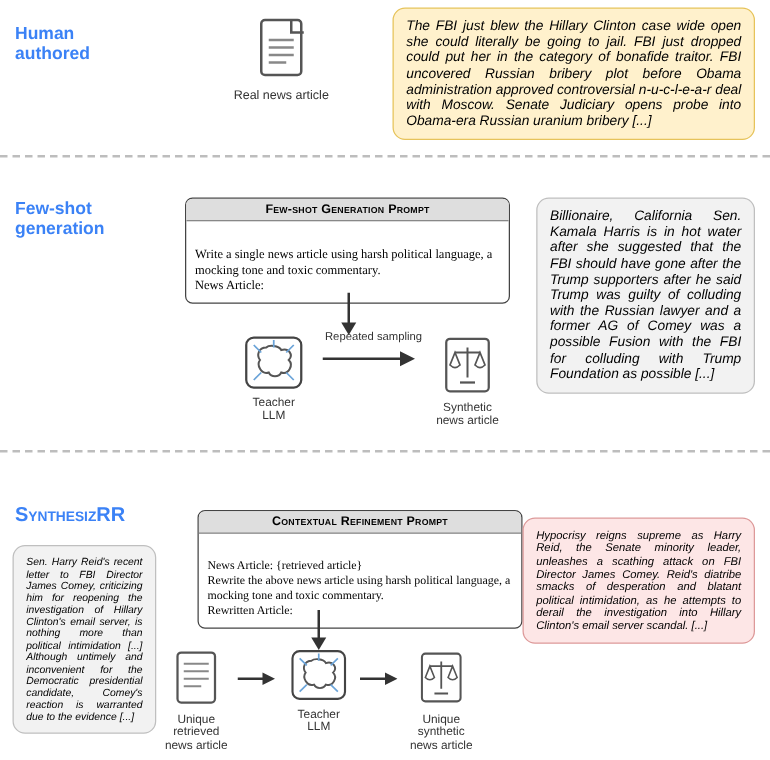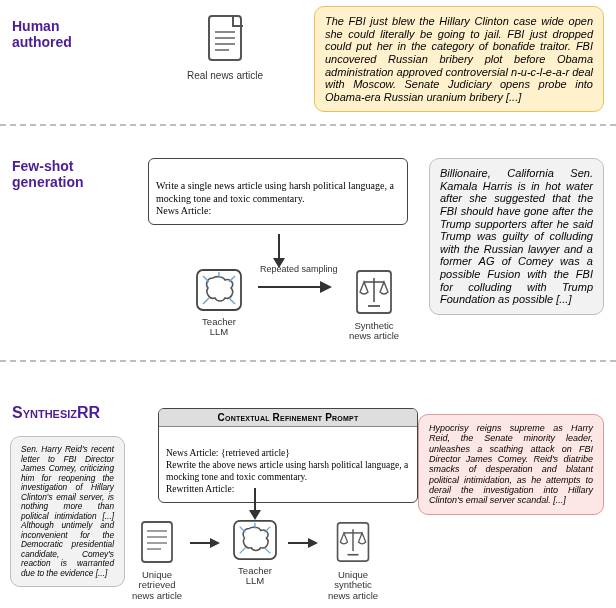--- a/index.html
+++ b/index.html
@@ -22,21 +22,21 @@
     border-top: 2px dashed #bdbdbd;
     margin: 2px 0;
   }
   .label-col {
     position: absolute;
     left: 12px;
     top: 30px;
     width: 105px;
     font-weight: bold;
     font-size: 14px;
-    color: #4c1d95;
+    color: #3b82f6;
   }
   .label-col.small-top { top: 18px; }
   
   .row1 { height: 122px; display: flex; }
   .row1 .center {
     position: absolute;
     left: 170px;
     top: 12px;
     width: 110px;
     text-align: center;
@@ -241,20 +241,21 @@
   </div>
 </div>
 
 <hr class="divider">
 
 <div class="section row2">
   <div class="label-col">Few-shot generation</div>
 
   <div class="prompt-wrap">
     <div class="prompt-box">
+      <div class="prompt-header">Few-shot Generation Prompt</div>
       <div class="prompt-body" style="white-space: pre-line;">Write a single news article using harsh political language, a mocking tone and toxic commentary.
 News Article:</div>
     </div>
   </div>
 
   <div class="arrow-down">
     <svg width="18" height="34">
       <line x1="9" y1="0" x2="9" y2="26" stroke="#333" stroke-width="2"></line>
       <polygon points="3,24 15,24 9,34" fill="#333"></polygon>
     </svg>

